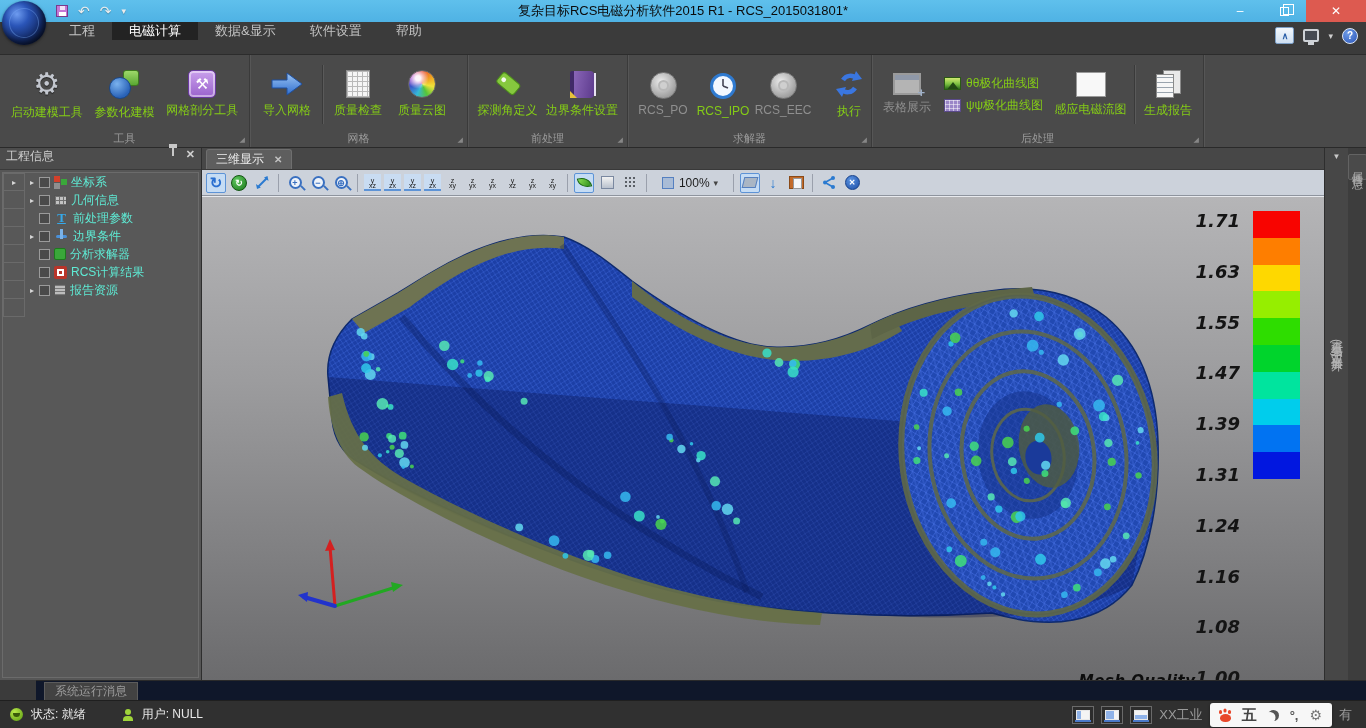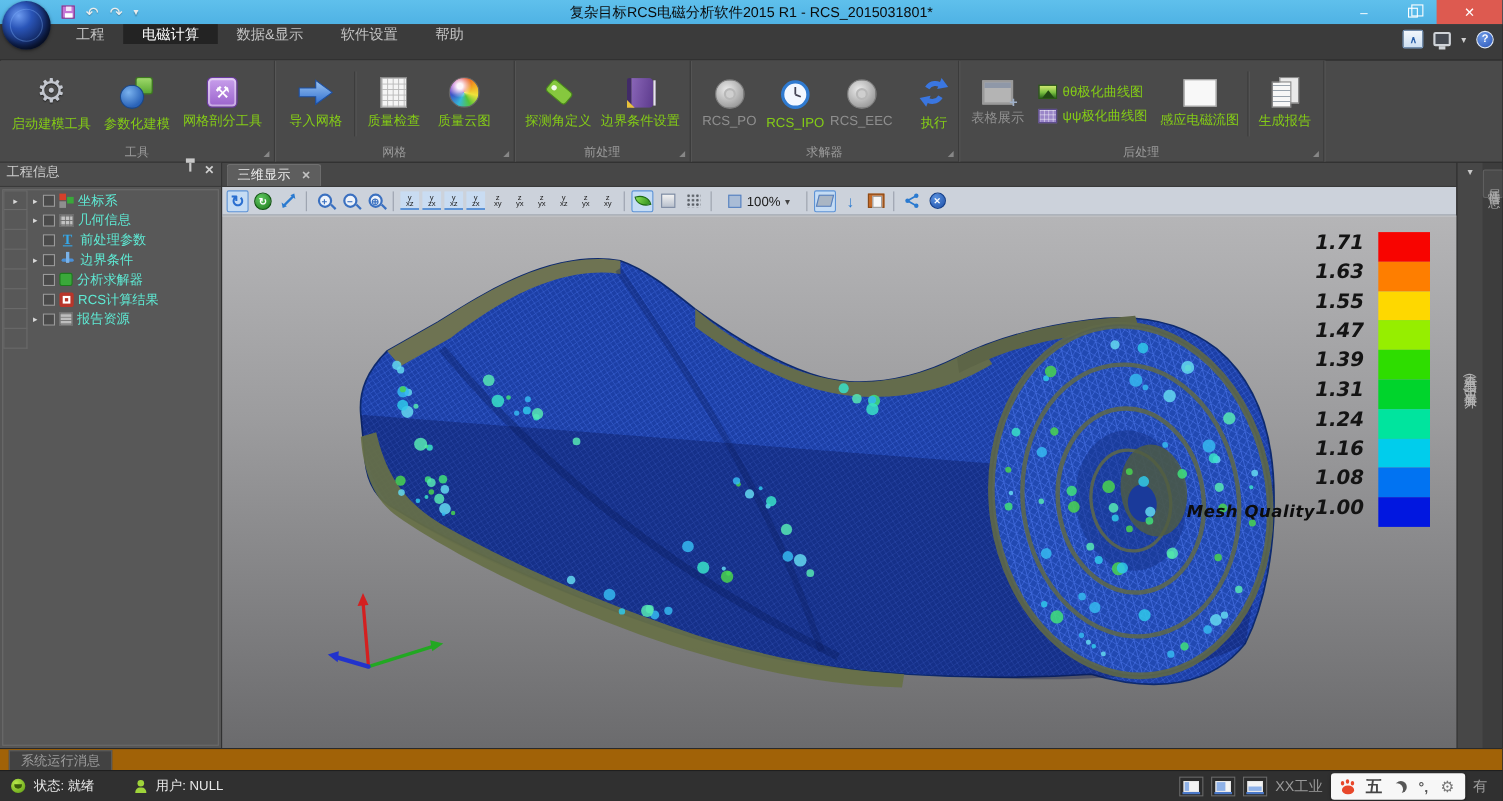--- a/index.html
+++ b/index.html
@@ -125,33 +125,33 @@
   .surfic{width:14px;height:11px;background:#aab6c4;border:1px solid #5580c0;transform:skewX(-14deg);}
   .dnarrow{color:#2a7ad0;font-size:14px;font-weight:bold;}
   .folderic{width:15px;height:13px;background:#c46a28;border:1px solid #8a4a18;position:relative;}
   .folderic::after{content:"";position:absolute;right:1px;top:1px;width:7px;height:9px;background:#f6f6f6;border:1px solid #999;}
   .circlex{width:15px;height:15px;border-radius:50%;background:radial-gradient(circle at 35% 30%,#5a92e0,#1d4fa8);border:1px solid #15408a;color:#fff;font-size:8px;font-weight:bold;display:flex;align-items:center;justify-content:center;}
 
   .canvas{position:relative;height:484px;background:linear-gradient(180deg,#b5b5b7 0%,#9c9c9e 38%,#6b6b6d 100%);border-top:1px solid #e8eaee;overflow:hidden;}
   .legend{position:absolute;top:14px;right:24px;display:flex;align-items:flex-end;z-index:3;}
   .ltitle{font-family:"DejaVu Sans",sans-serif;font-style:italic;font-weight:bold;font-size:15px;color:#0d0d0d;margin-bottom:5px;letter-spacing:.5px;}
   .lbody{display:flex;gap:13px;align-items:flex-start;}
-  .lvals{display:flex;flex-direction:column;}
+  .lvals{display:flex;flex-direction:column;gap:24px;}
   .lvals span{height:26.8px;display:block;text-align:right;font-family:"DejaVu Sans",sans-serif;font-style:italic;font-weight:bold;font-size:18px;color:#141414;line-height:20px;}
   .lbar{width:47px;display:flex;flex-direction:column;}
   .lbar div{height:26.8px;width:47px;}
 
   .stripA{width:24px;background:#474747;border-left:1px solid #2e2e2e;display:flex;flex-direction:column;align-items:center;}
   .stripA .vcaret{color:#c8c8c8;font-size:8px;margin-top:4px;}
   .vlabel{writing-mode:vertical-rl;color:#b4b4b4;font-size:12px;margin-top:170px;letter-spacing:2px;}
   .stripB{width:18px;background:#3d3d3d;display:flex;flex-direction:column;align-items:center;}
   .proptab{margin-top:6px;background:#4a4a4a;border:1px solid #636363;border-radius:2px;padding:8px 1px;writing-mode:vertical-rl;color:#ababab;font-size:11px;letter-spacing:2px;}
 
   
-  .bottomtabs{height:20px;background:#a16207;display:flex;align-items:flex-end;border-top:1px solid #2a2a2a;}
+  .bottomtabs{height:20px;background:#0f172a;display:flex;align-items:flex-end;border-top:1px solid #2a2a2a;margin-left:36px;}
   .btab{margin-left:8px;height:18px;padding:0 10px;background:#424242;border:1px solid #5c5c5c;border-bottom:none;color:#9c9c9c;font-size:12px;display:flex;align-items:center;}
   .statusbar{position:relative;height:28px;background:#303030;border-top:1px solid #1f1f1f;display:flex;align-items:center;padding-left:10px;gap:8px;color:#e8e8e8;font-size:12px;}
   .statdot{width:13px;height:13px;border-radius:50%;background:radial-gradient(circle at 35% 30%,#b8e84a,#5a9a10);position:relative;}
   .statdot::after{content:"";position:absolute;left:3px;top:5px;width:7px;height:4px;border-radius:0 0 4px 4px;background:#3a5a0a;}
   .userp{width:12px;height:12px;position:relative;margin-left:28px;}
   .userp::before{content:"";position:absolute;left:3px;top:0;width:6px;height:6px;border-radius:50%;background:#9fd43a;}
   .userp::after{content:"";position:absolute;left:1px;bottom:0;width:10px;height:5px;border-radius:4px 4px 0 0;background:#9fd43a;}
   .statright{position:absolute;right:14px;top:0;height:28px;display:flex;align-items:center;gap:7px;}
   .laybtn{width:22px;height:18px;background:#2c2c2c;border:1px solid #6a6a6a;display:flex;align-items:center;justify-content:center;position:relative;}
   .laybtn::after{content:"";position:absolute;left:2px;right:2px;bottom:1px;height:2px;background:#4a78c8;}

